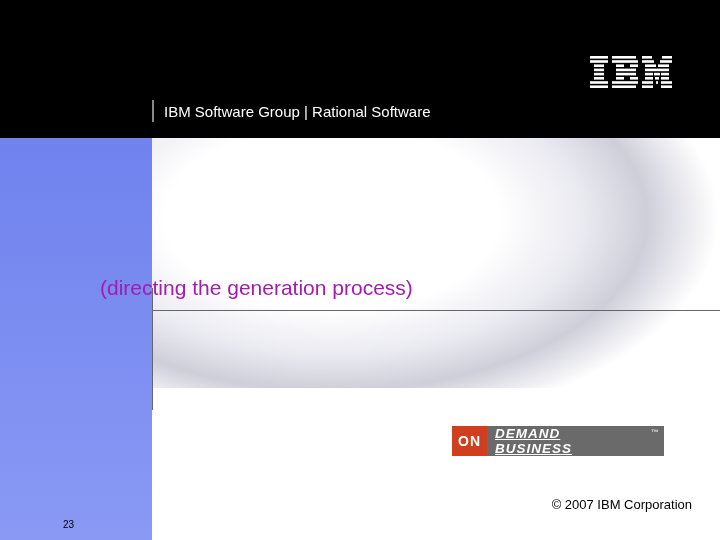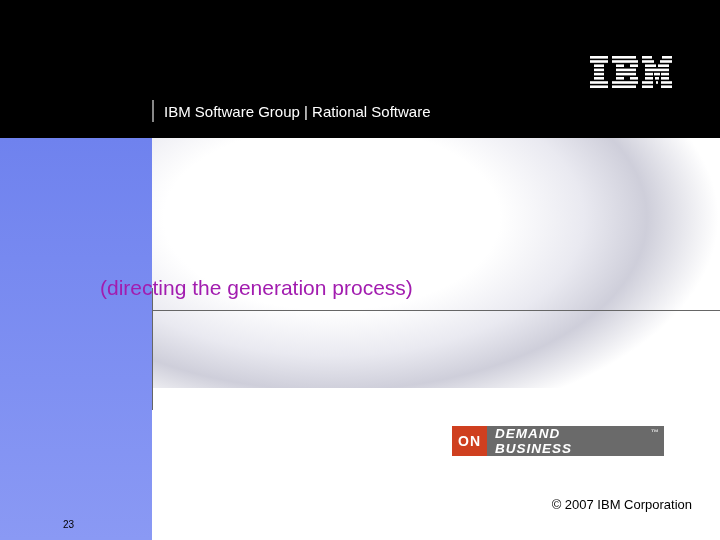--- a/index.html
+++ b/index.html
@@ -110,20 +110,21 @@
   .odb-rest {
     background: #6a6a6a;
     color: #fff;
     display: flex; align-items: center;
     padding: 0 24px 0 8px;
     font-size: 13.5px;
     letter-spacing: 1px;
     flex: 1;
     position: relative;
     font-style: italic;
+    text-decoration: underline;
   }
   .odb-tm {
     position: absolute;
     top: 2px; right: 4px;
     font-size: 8px;
     font-style: normal;
     color: #ddd;
   }
 
   

